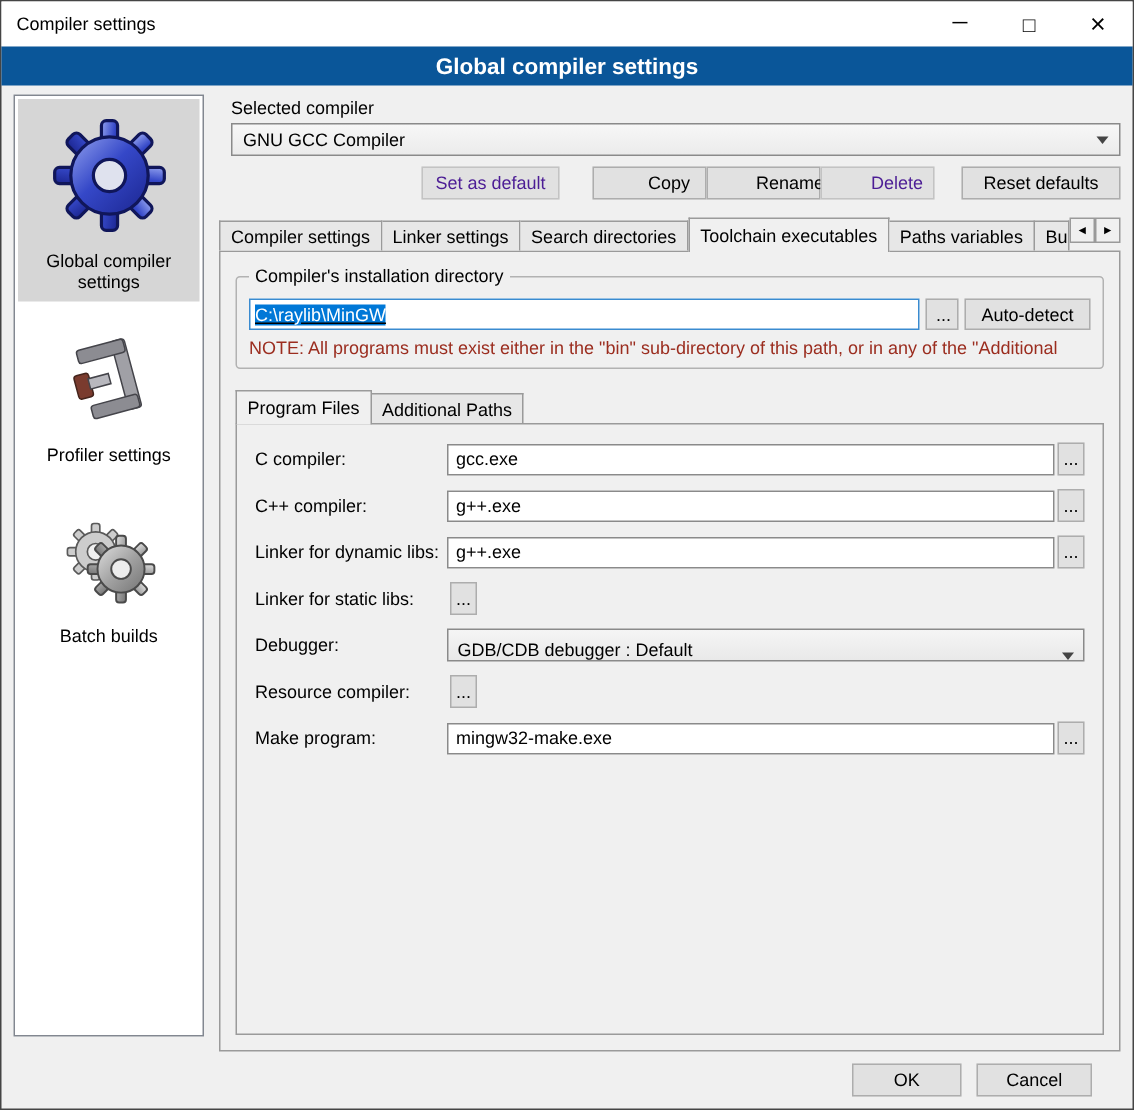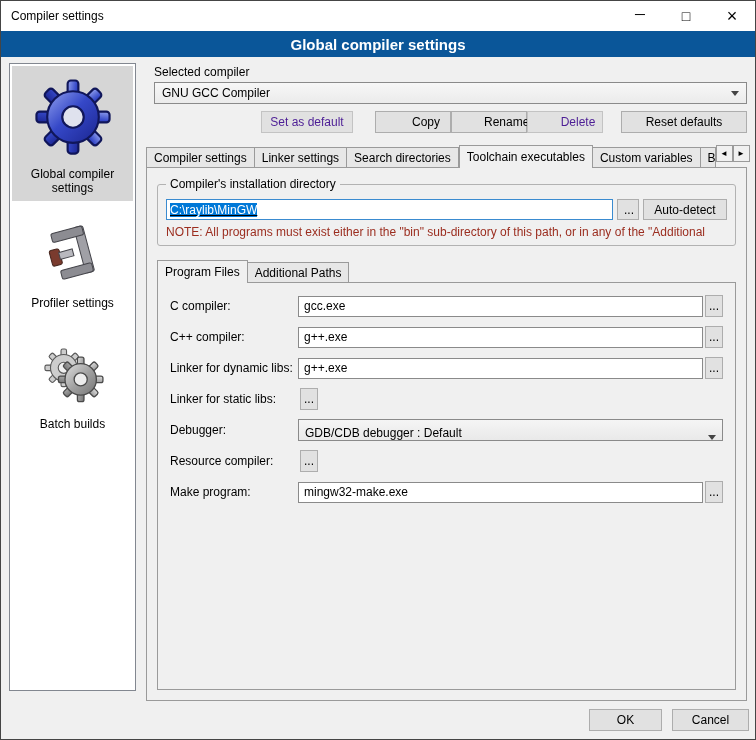--- a/index.html
+++ b/index.html
@@ -32,21 +32,21 @@
   .sec-label { margin:2px 0 3px 0; }
 
   .combo { height:22px; border:1px solid #8a8a8a; background:linear-gradient(#f7f7f7,#ebebeb); display:flex; align-items:center; padding:0 7px; cursor:pointer; }
   .combo-arrow { margin-left:auto; width:0; height:0; border-left:4px solid transparent; border-right:4px solid transparent; border-top:5px solid #444; }
 
   .btn-row { display:flex; justify-content:flex-end; margin:7px 0 0 0; }
   .btn { height:22px; background:#e1e1e1; border:1px solid #adadad; font-family:inherit; font-size:12px; cursor:pointer; padding:0 6px; }
   .btn.disabled { color:#4c1d95; border-color:#c3c3c3; cursor:default; }
   .b-setdef { width:92px; margin-right:22px; }
   .b-copy, .b-rename, .b-del { width:76px;padding-left:32px; }
-  .b-reset { width:126px; margin-left:18px; }
+  .b-reset { width:106px; margin-left:18px; }
 
   
   .tabs { display:flex; align-items:flex-end; margin-top:12px; position:relative; z-index:2; }
   .tab { height:20px; padding:0 7px; border:1px solid #9a9a9a; border-bottom:none; background:#e7e7e7; display:flex; align-items:center; white-space:nowrap; cursor:pointer; margin-right:0; }
   .tab + .tab { border-left:none; }
   .tab.active { height:23px; background:#f0f0f0; margin-bottom:-1px; padding-bottom:1px; border-left:1px solid #9a9a9a; }
   .tab.tab-cut { flex:1; overflow:hidden; min-width:0; }
   .tab-scrolls { display:flex; margin-left:0; align-self:flex-start; }
   .scroll-btn { width:17px; height:17px; border:1px solid #9a9a9a; background:#f0f0f0; font-size:8px; display:flex; align-items:center; justify-content:center; cursor:pointer; padding:0; font-family:inherit; }
 
@@ -66,21 +66,21 @@
   .subtabs { display:flex; align-items:flex-end; margin-top:14px; position:relative; z-index:2; }
   .sub-panel { flex:1; border:1px solid #9a9a9a; background:#f0f0f0; padding:12px 12px 12px 12px; min-height:0; }
 
   .f-row { display:flex; align-items:center; margin-bottom:9px; }
   .f-label { width:128px; flex:0 0 auto; }
   .f-input { flex:1; height:21px; border:1px solid #8a8a8a; background:#fff; display:flex; align-items:center; padding:0 5px; overflow:hidden; cursor:text; }
   .f-browse { width:18px; height:22px; margin-left:2px; padding:0; }
   .f-select { flex:1; height:22px; border:1px solid #8a8a8a; background:linear-gradient(#f5f5f5,#e9e9e9); display:flex; align-items:flex-end; padding:0 6px; cursor:pointer; }
 
   
-  .footer { flex:1; display:flex; justify-content:flex-end; align-items:center; gap:10px; padding:0 6px; }
+  .footer { flex:1; display:flex; justify-content:flex-end; align-items:center; gap:10px; padding:0 27px; }
   .b-ok { width:73px; }
   .b-cancel { width:77px; }
 
   svg { display:block; }
 </style>
 </head>
 <body>
 
 <svg width="0" height="0" style="position:absolute" aria-hidden="true">
   <defs>
@@ -175,21 +175,21 @@
           <button class="btn disabled b-del">Delete</button>
           <button class="btn b-reset">Reset defaults</button>
         </div>
       </div>
 
       <div class="tabs">
         <div class="tab">Compiler settings</div>
         <div class="tab">Linker settings</div>
         <div class="tab">Search directories</div>
         <div class="tab active">Toolchain executables</div>
-        <div class="tab">Custom variables</div>
+        <div class="tab">Paths variables</div>
         <div class="tab tab-cut">Buil</div>
         <div class="tab-scrolls">
           <button class="scroll-btn">◄</button>
           <button class="scroll-btn">►</button>
         </div>
       </div>
 
       <div class="tab-panel">
 
         <div class="groupbox">

